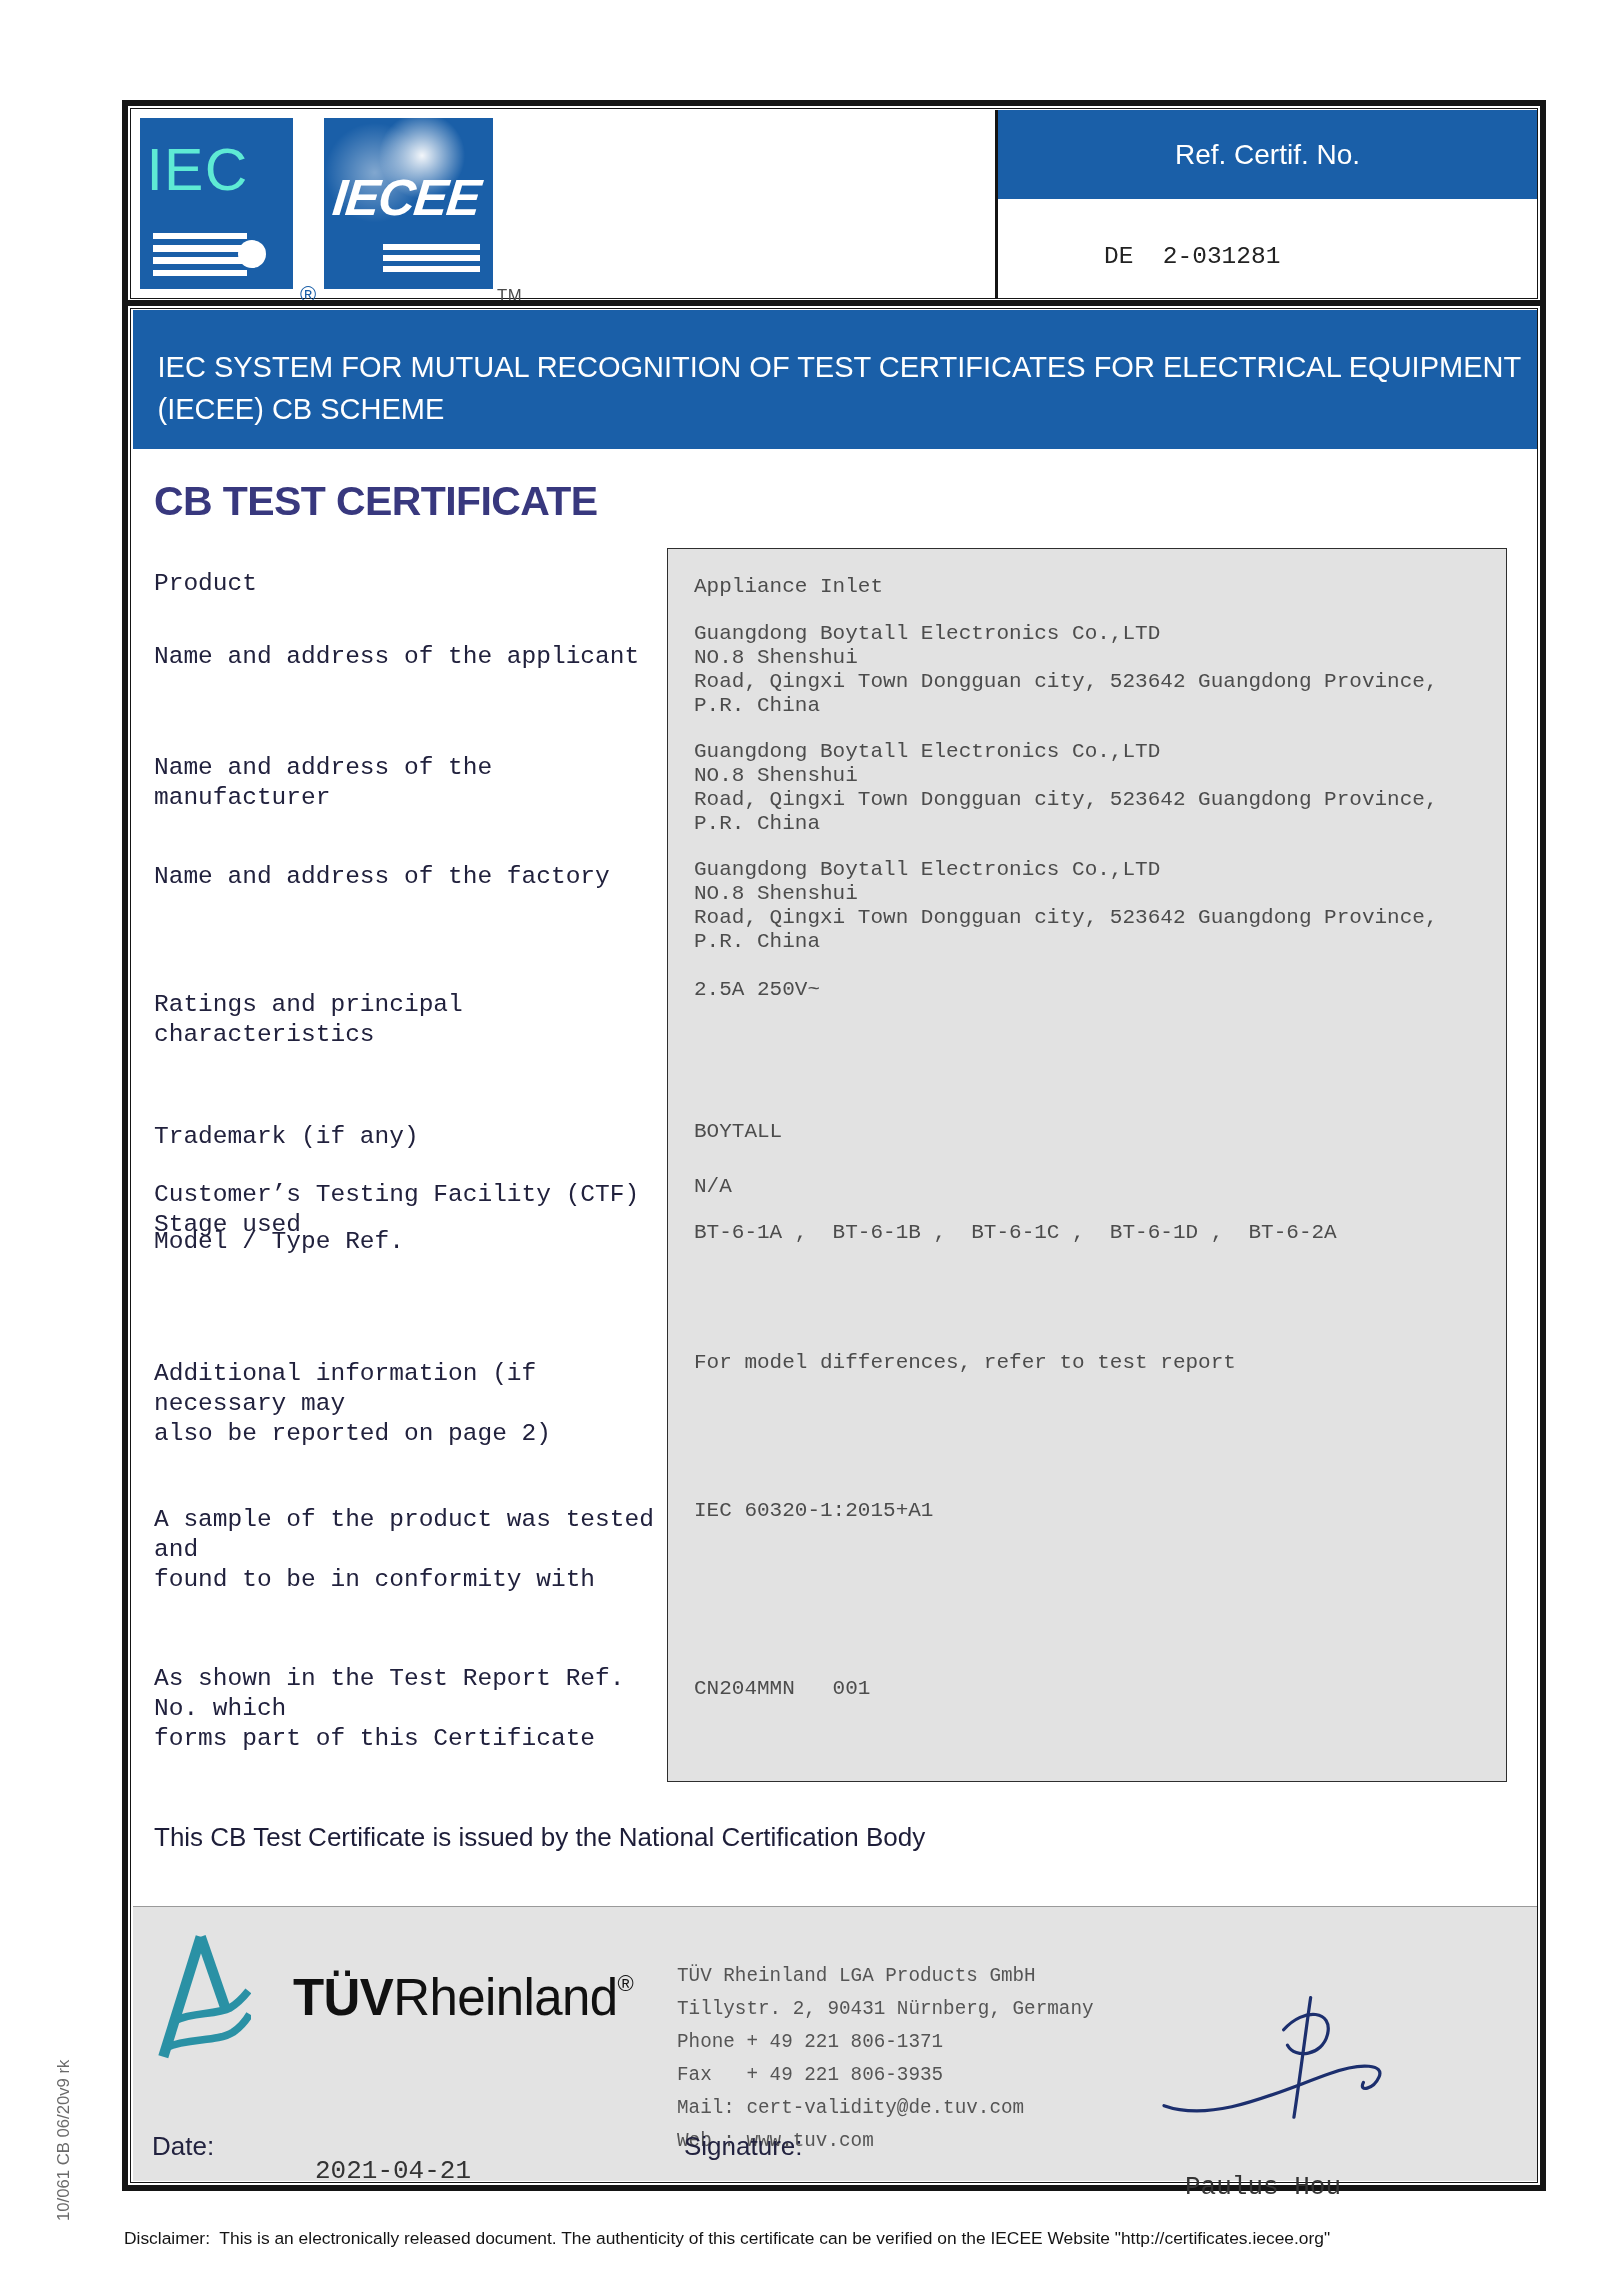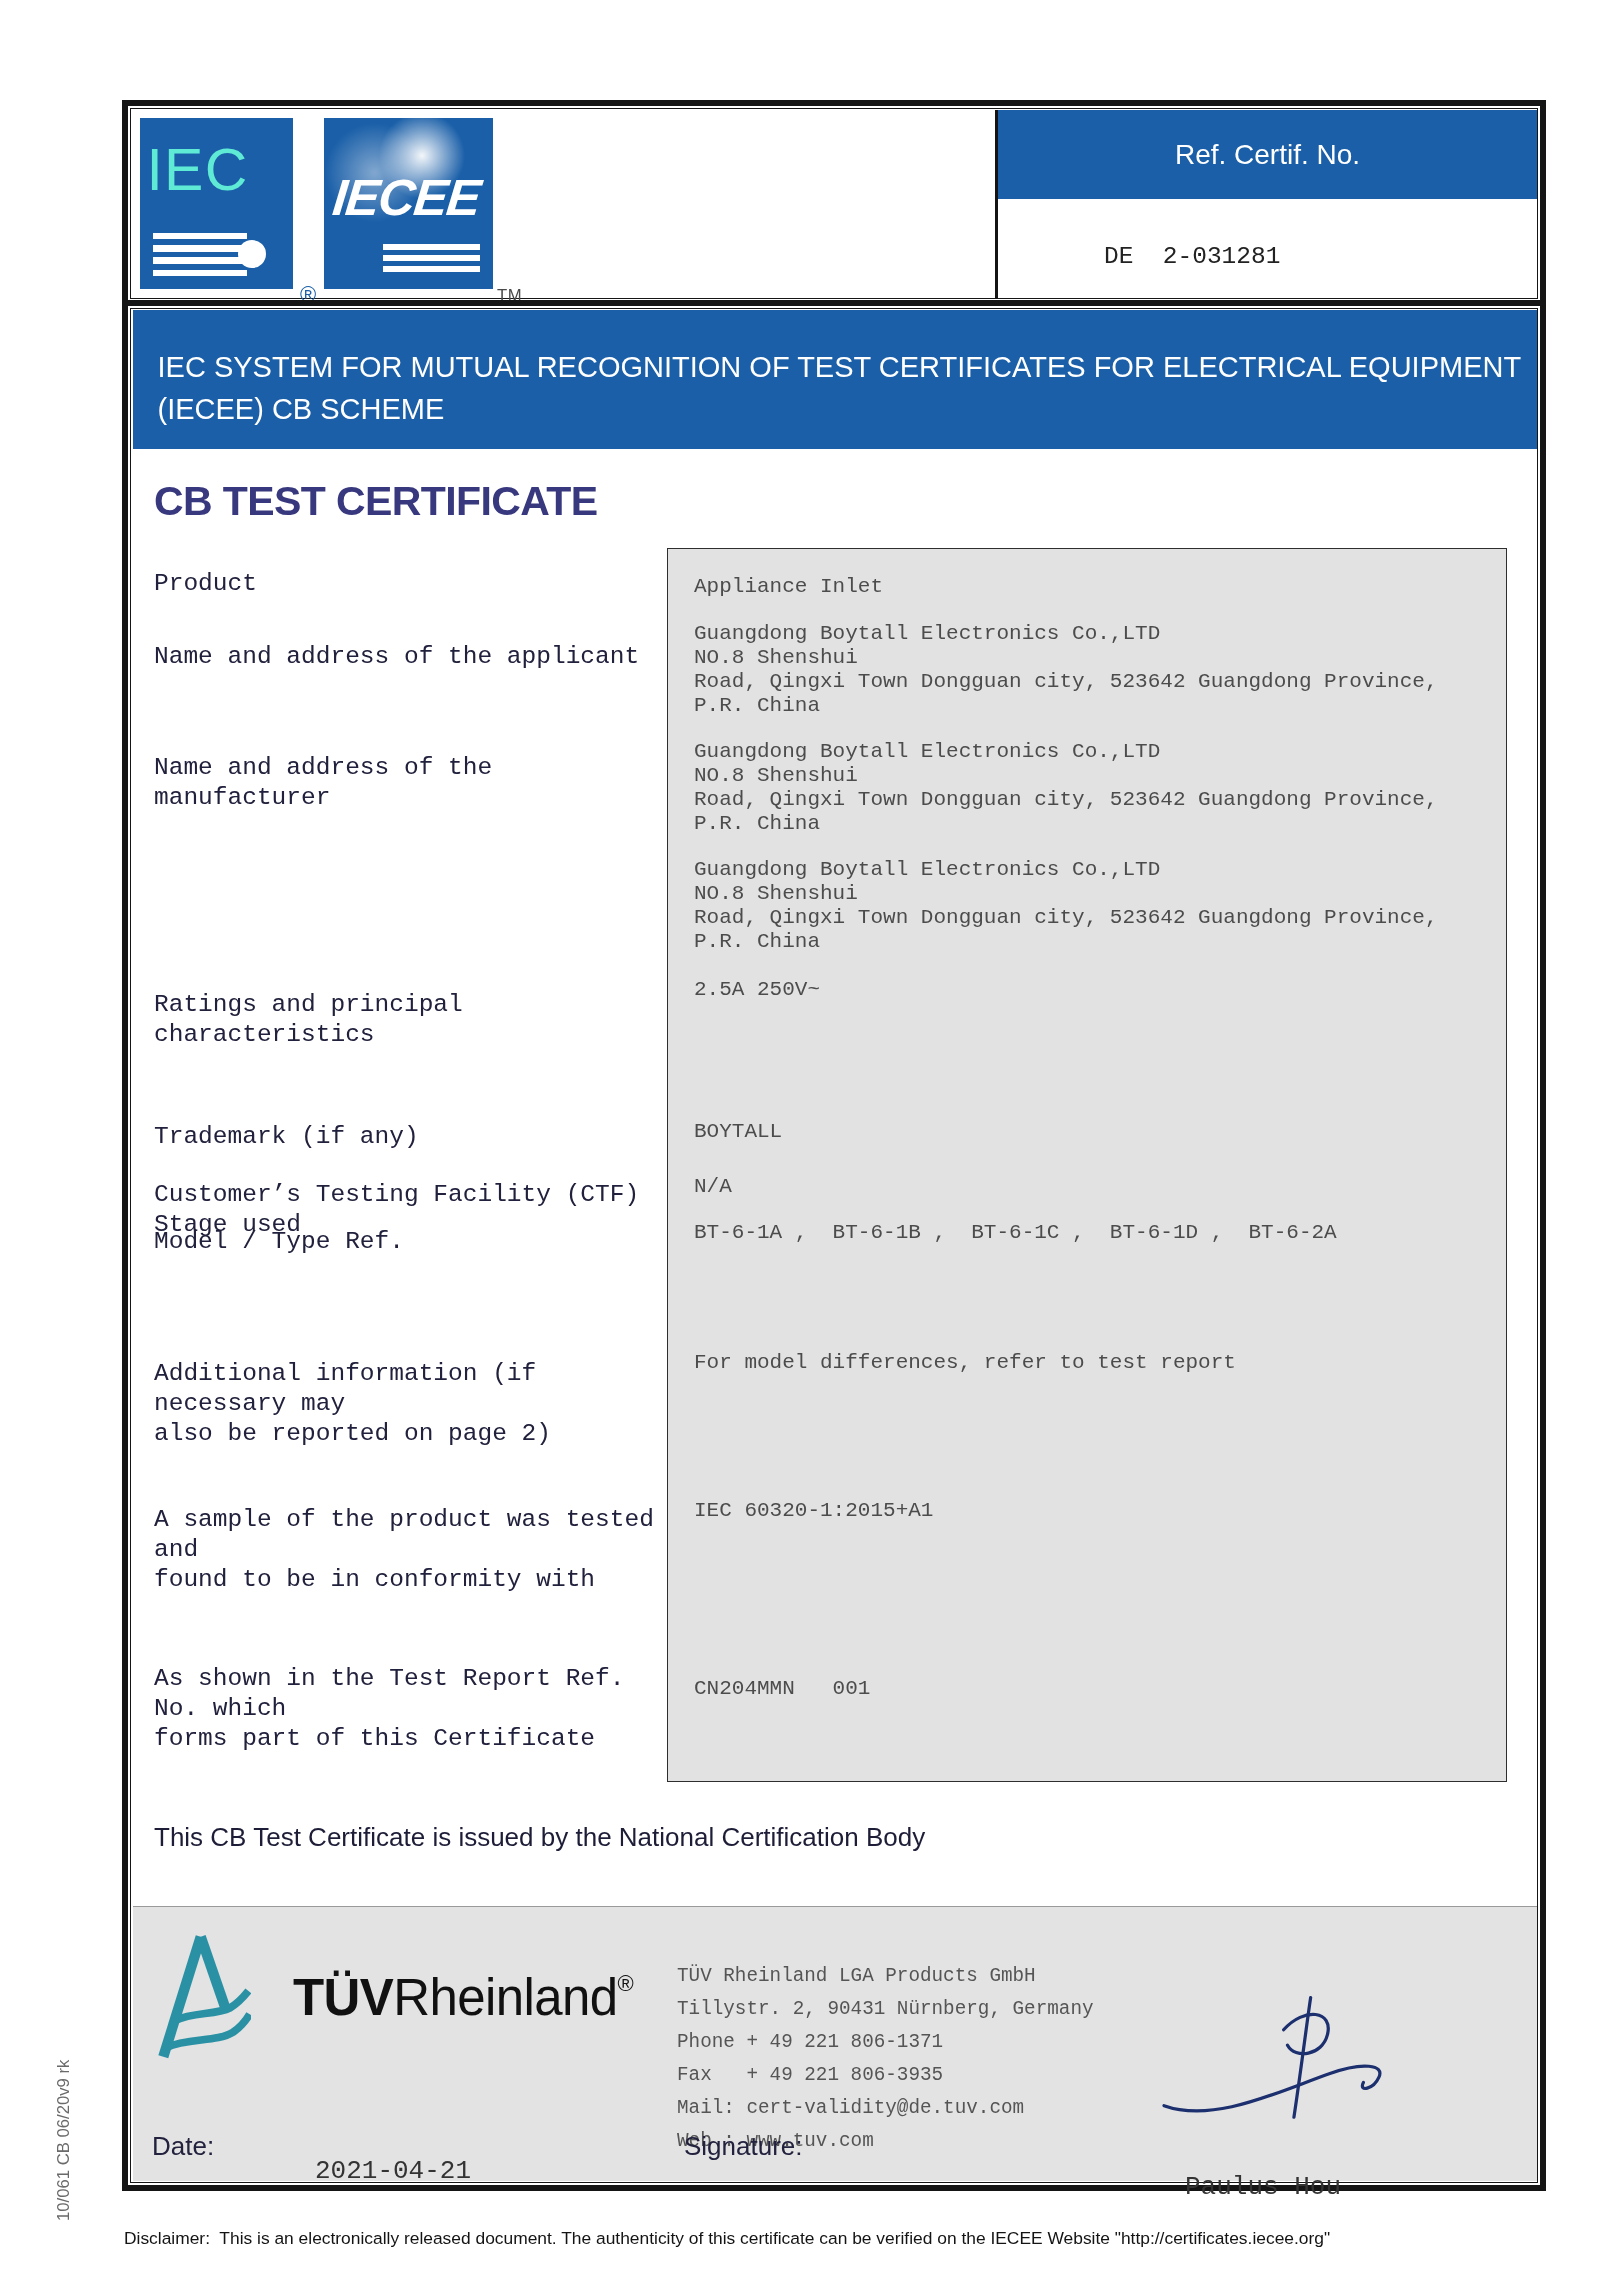--- a/index.html
+++ b/index.html
@@ -101,20 +101,21 @@
     <div>(IECEE) CB SCHEME</div>
   </div>
 
   <div class="abs title">CB TEST CERTIFICATE</div>
 
   <div class="graybox"></div>
 
   <div class="flabel" style="top:569px;">Product</div>
   <div class="flabel" style="top:642px;">Name and address of the applicant</div>
   <div class="flabel" style="top:753px;">Name and address of the manufacturer</div>
+  <div class="flabel" style="top:862px;">Name and address of the factory</div>
   <div class="flabel" style="top:990px;">Ratings and principal characteristics</div>
   <div class="flabel" style="top:1122px;">Trademark (if any)</div>
   <div class="flabel" style="top:1180px;">Customer’s Testing Facility (CTF) Stage used</div>
   <div class="flabel" style="top:1227px;">Model / Type Ref.</div>
   <div class="flabel" style="top:1359px;">Additional information (if necessary may
 also be reported on page 2)</div>
   <div class="flabel" style="top:1505px;">A sample of the product was tested and
 found to be in conformity with</div>
   <div class="flabel" style="top:1664px;">As shown in the Test Report Ref. No. which
 forms part of this Certificate</div>

